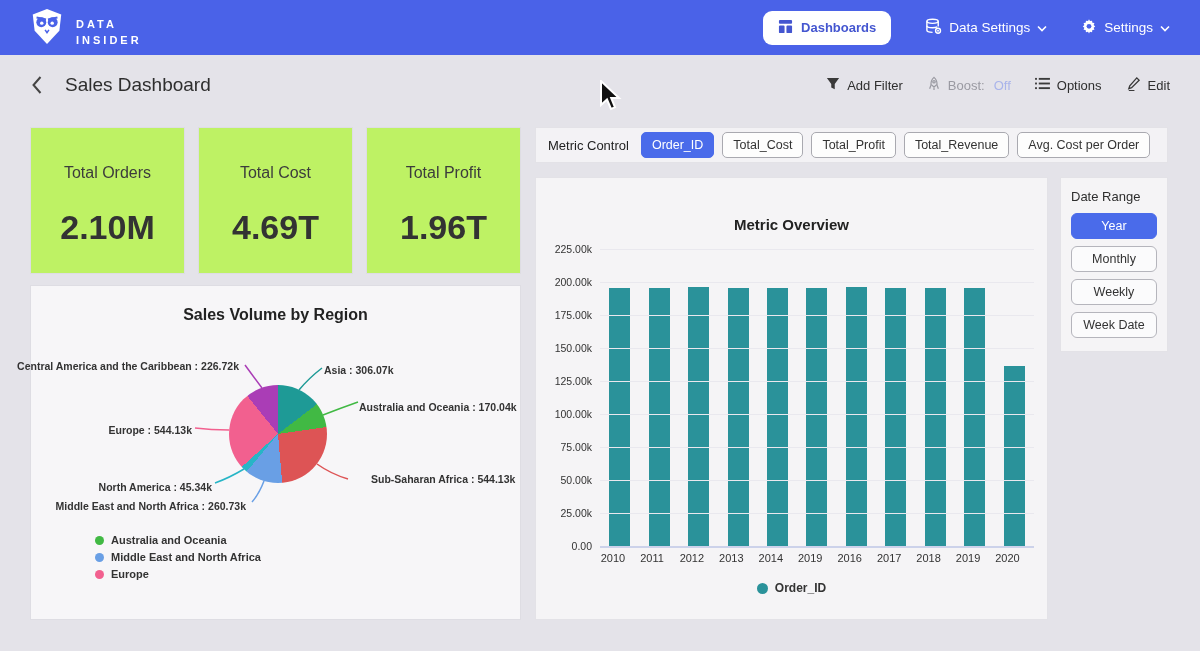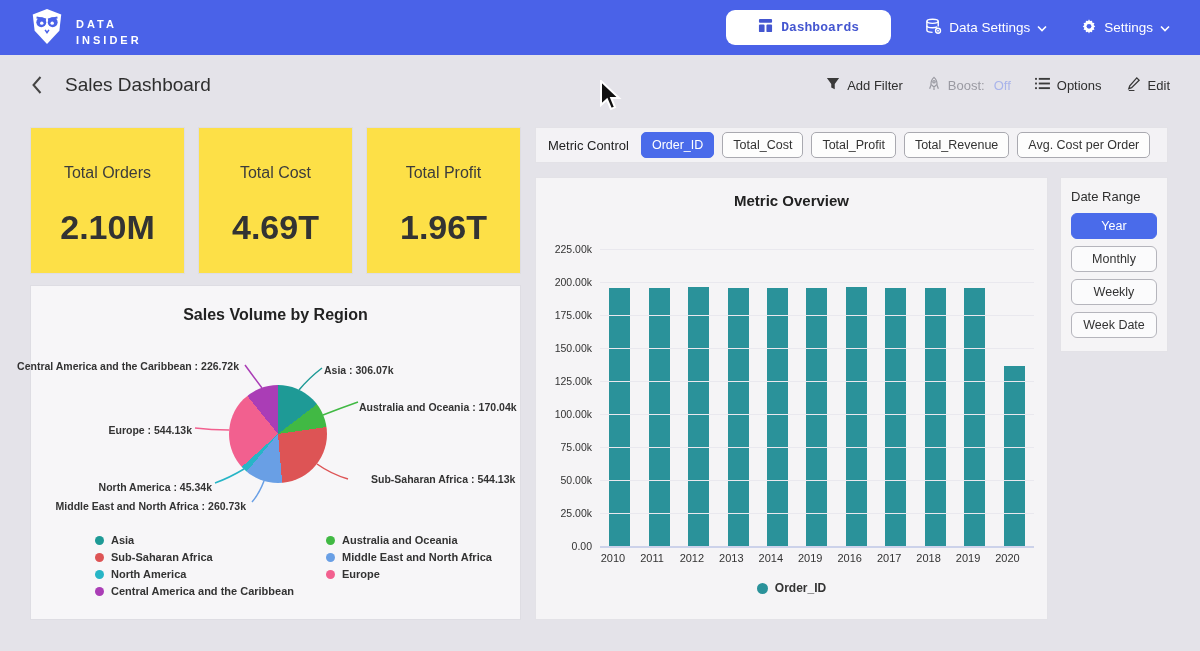--- a/index.html
+++ b/index.html
@@ -18,22 +18,22 @@
     background: #4a62e8;
     display: flex; align-items: center; justify-content: space-between;
     padding: 0 30px 0 28px;
   }
   .brand { display: flex; align-items: flex-end; gap: 10px; }
   .brand-text { color: #fff; font-size: 11px; font-weight: bold; letter-spacing: 3px; line-height: 1.5; }
   .topnav { display: flex; align-items: center; gap: 34px; }
   .nav-pill {
     background: #fff; color: #4456d0; border: none; border-radius: 9px;
     display: flex; align-items: center; gap: 8px;
-    font-family: Liberation Mono, monospace;
-    font-size: 13px; font-weight: bold; padding: 8px 32px; cursor: pointer;
+    font-family: Liberation Sans, sans-serif;
+    font-size: 13px; font-weight: bold; padding: 8px 15px; cursor: pointer;
   }
   .nav-item {
     background: none; border: none; color: #fff; display: flex; align-items: center; gap: 7px;
     font-family: "Liberation Sans", sans-serif; font-size: 13.5px; font-weight: 500; cursor: pointer;
   }
 
   
   .page-header {
     position: absolute; left: 0; top: 55px; width: 1200px; height: 60px;
     display: flex; align-items: center; padding: 0 30px;
@@ -42,21 +42,21 @@
   .page-title { font-size: 19px; font-weight: 500; color: #2e2e2e; }
   .header-actions { margin-left: auto; display: flex; align-items: center; gap: 24px; }
   .action { background: none; border: none; display: flex; align-items: center; gap: 7px;
     font-family: "Liberation Sans", sans-serif; font-size: 13px; font-weight: 500; color: #2f2f2f; cursor: pointer; }
   .action .muted { color: #9a9aa2; }
   .boost-off { color: #a9b4ea; margin-left: 2px; }
 
   
   .kpi-row { position: absolute; left: 30px; top: 127px; width: 491px; display: flex; gap: 13px; }
   .kpi-card {
-    width: 155px; height: 147px; background: #fde047; border: 1px solid #dedde3;
+    width: 155px; height: 147px; background: #bef264; border: 1px solid #dedde3;
     display: flex; flex-direction: column; align-items: center;
   }
   .kpi-label { margin-top: 36px; font-size: 16px; color: #3c3c3c; font-weight: 500; }
   .kpi-value { margin-top: 26px; font-size: 34px; font-weight: bold; color: #333; }
 
   
   .metric-bar {
     position: absolute; left: 535px; top: 127px; width: 633px; height: 36px;
     background: #f3f2f5; border: 1px solid #e3e2e7;
     display: flex; align-items: center; gap: 8px; padding: 0 12px;
@@ -67,21 +67,21 @@
     background: #fdfdfd; border: 1px solid #a9a9b0; border-radius: 5px;
     padding: 5px 10px; cursor: pointer; white-space: nowrap;
   }
   .chip.selected { background: #4a6bea; border-color: #4a6bea; color: #fff; }
 
   
   .chart-card {
     position: absolute; left: 535px; top: 177px; width: 513px; height: 443px;
     background: #f5f4f6; border: 1px solid #e3e2e7;
   }
-  .chart-title { text-align: center; margin-top: 14px; font-size: 15px; color: #222; }
+  .chart-title { text-align: center; margin-top: 38px; font-size: 15px; color: #222; }
   .plot { position: absolute; left: 64px; top: 71px; width: 434px; height: 297px; }
   .gridline { position: absolute; left: 0; width: 100%; height: 1px; background: #e9e8ee; }
   .gridline.base { height: 2px; background: #ccd2ea; }
   .ytick { position: absolute; right: 100%; margin-right: 8px; transform: translateY(-50%);
     font-size: 10.5px; color: #333; white-space: nowrap; }
   .bars { position: absolute; left: 0; bottom: 0; width: 100%; height: 100%;
     display: flex; align-items: flex-end; justify-content: space-around; }
   .bar { width: 21px; background: #2a929a; }
   .xlabels { position: absolute; left: 64px; top: 374px; width: 434px;
     display: flex; justify-content: space-around; }
@@ -358,38 +358,20 @@
       <div class="pie-label" style="left: 328px; top: 115px;">Australia and Oceania : 170.04k</div>
       <div class="pie-label" style="left: 318px; top: 187px; padding-left: 22px;">Sub-Saharan Africa : 544.13k</div>
       <div class="pie-label" style="right: 274px; top: 214px;">Middle East and North Africa : 260.73k</div>
       <div class="pie-label" style="right: 308px; top: 195px;">North America : 45.34k</div>
       <div class="pie-label" style="right: 328px; top: 138px;">Europe : 544.13k</div>
       <div class="pie-label" style="right: 281px; top: 74px;">Central America and the Caribbean : 226.72k</div>
     </div>
   <div class="pie-legend" id="pie-legend">
       <div class="pie-legend-col">
         <div class="pie-legend-item">
-          <span class="dot" style="background: rgb(30, 154, 150);"></span>
-          <span class="lbl">Asia</span>
-        </div>
-        <div class="pie-legend-item">
-          <span class="dot" style="background: rgb(221, 84, 85);"></span>
-          <span class="lbl">Sub-Saharan Africa</span>
-        </div>
-        <div class="pie-legend-item">
-          <span class="dot" style="background: rgb(39, 181, 198);"></span>
-          <span class="lbl">North America</span>
-        </div>
-        <div class="pie-legend-item">
-          <span class="dot" style="background: rgb(170, 61, 182);"></span>
-          <span class="lbl">Central America and the Caribbean</span>
-        </div>
-      </div>
-      <div class="pie-legend-col">
-        <div class="pie-legend-item">
           <span class="dot" style="background: rgb(65, 185, 68);"></span>
           <span class="lbl">Australia and Oceania</span>
         </div>
         <div class="pie-legend-item">
           <span class="dot" style="background: rgb(105, 159, 229);"></span>
           <span class="lbl">Middle East and North Africa</span>
         </div>
         <div class="pie-legend-item">
           <span class="dot" style="background: rgb(242, 96, 143);"></span>
           <span class="lbl">Europe</span>

